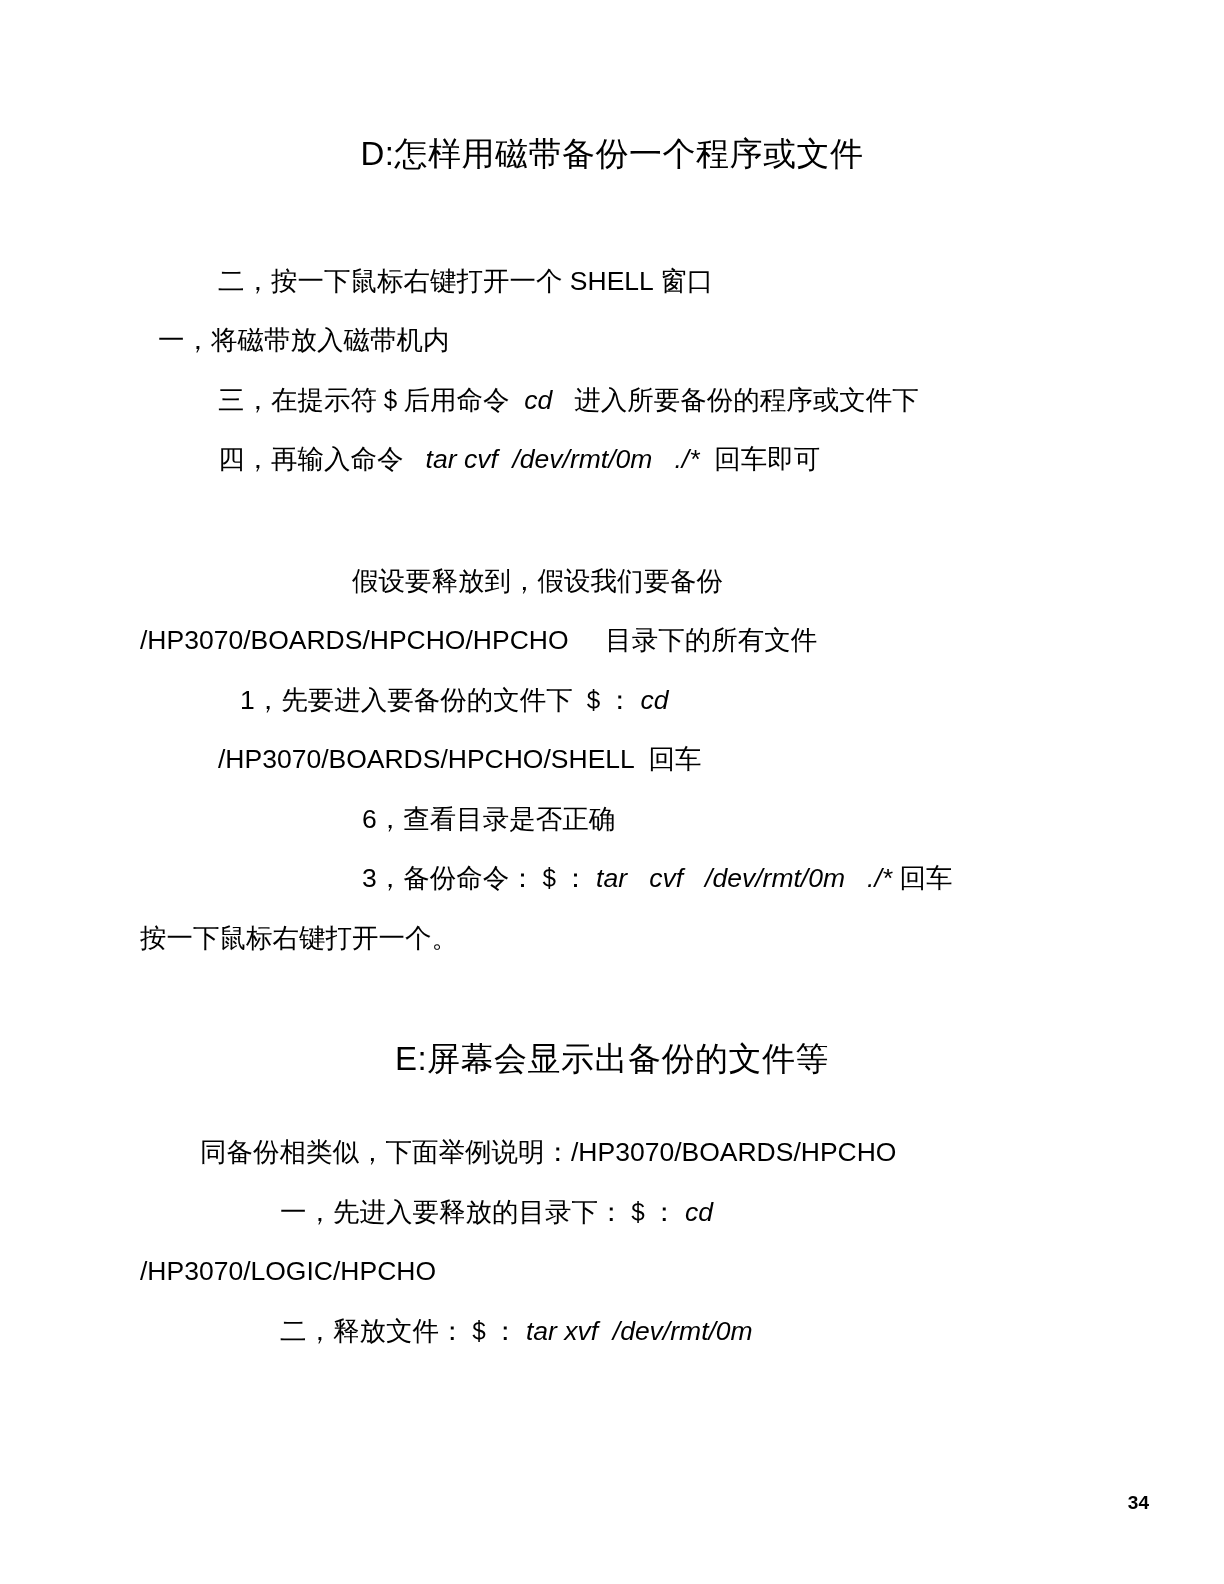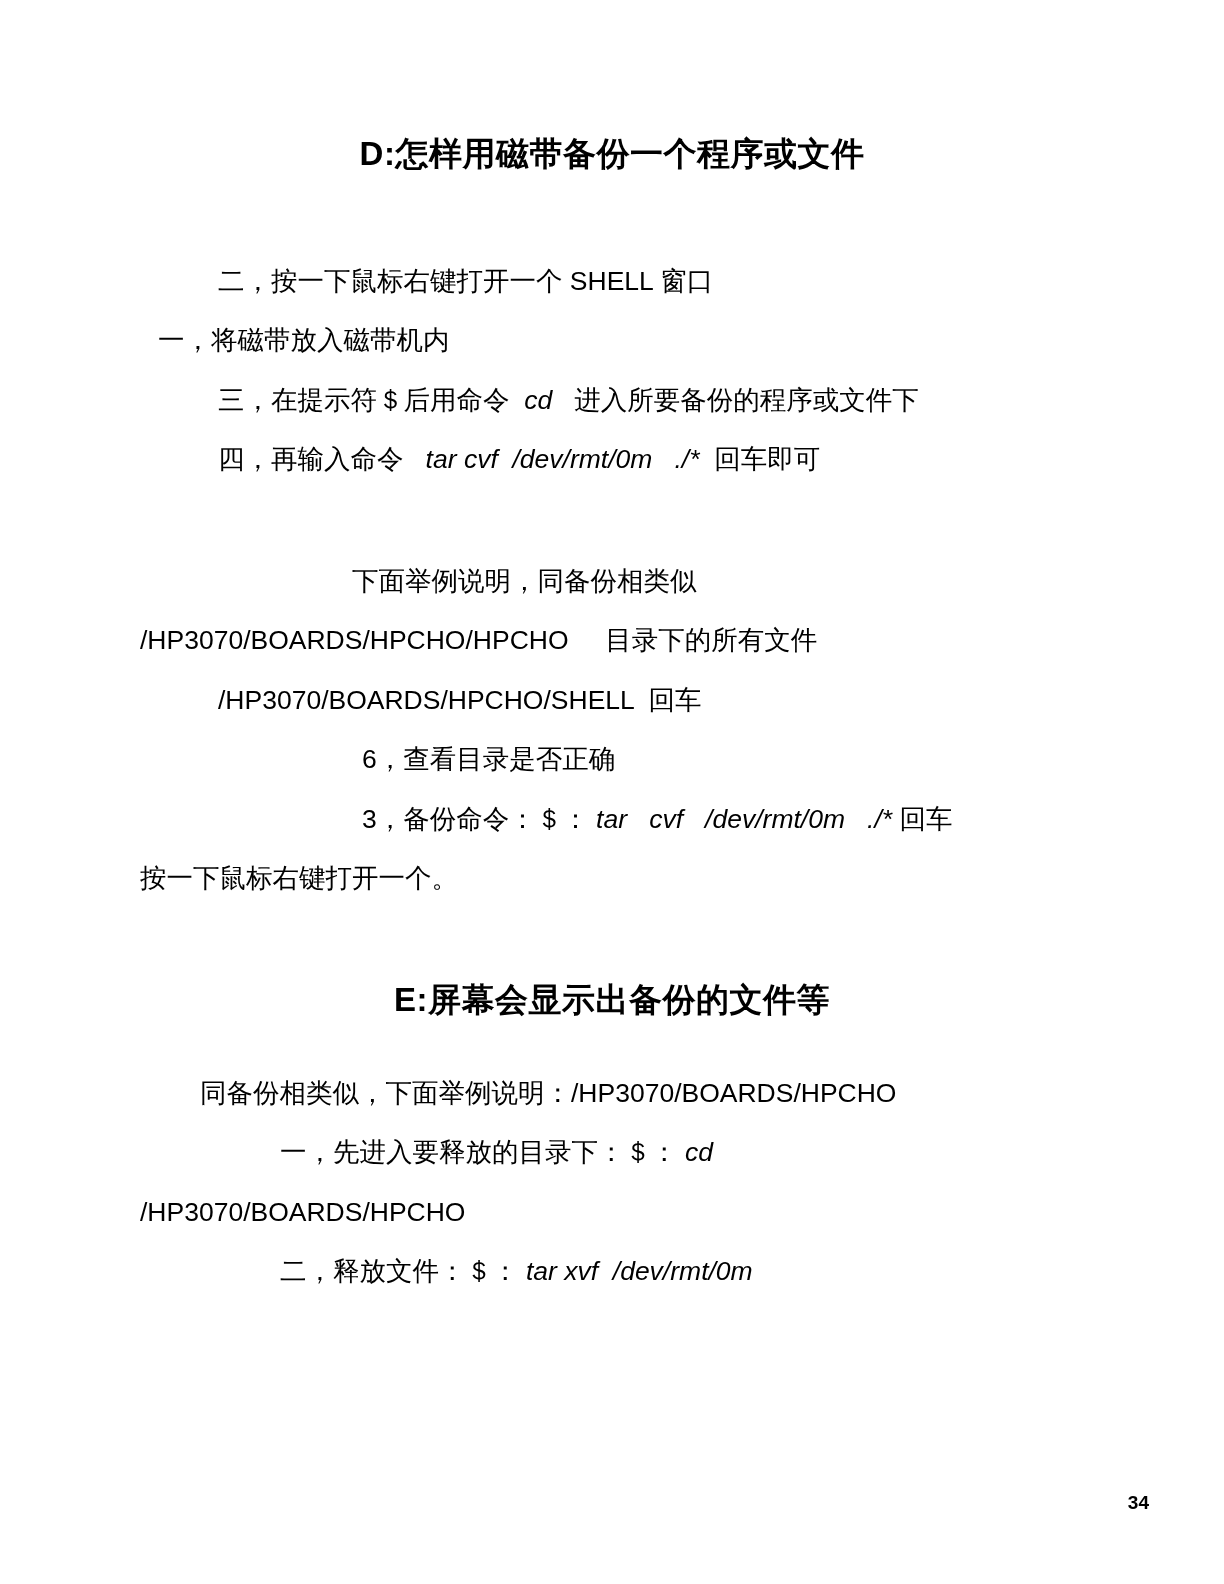--- a/index.html
+++ b/index.html
@@ -18,21 +18,21 @@
   .page {
     position: relative;
     width: 1224px;
     height: 1584px;
     box-sizing: border-box;
     padding: 0 140px;
   }
   .heading {
     text-align: center;
     font-size: 33px;
-    font-weight: 700;
+    font-weight: 400;
     letter-spacing: 0.5px;
     line-height: 1.3;
   }
   .h-d { padding-top: 133px; }
   .h-e { padding-top: 6px; }
   .line {
     font-size: 26.5px;
     line-height: 1.0;
     white-space: pre-wrap;
   }
@@ -72,33 +72,34 @@
 
   <div class="sp-1"></div>
 
   <div class="line row indent-1">二，按一下鼠标右键打开一个 SHELL 窗口</div>
   <div class="line row indent-0">一，将磁带放入磁带机内</div>
   <div class="line row indent-1">三，在提示符＄后用命令  <span class="ital">cd </span>  进入所要备份的程序或文件下</div>
   <div class="line row indent-1 ital-mix">四，再输入命令   <span class="ital">tar </span><span class="ital">cvf </span> <span class="ital">/dev/rmt/0m </span>  <span class="ital">./* </span> 回车即可</div>
 
   <div class="sp-3"></div>
 
-  <div class="line row indent-3">下面举例说明，同备份相类似</div>
+  <div class="line row indent-3">假设要释放到，假设我们要备份</div>
   <div class="line row indent-5">/HP3070/BOARDS/HPCHO/HPCHO     目录下的所有文件</div>
+  <div class="line row indent-2">1，先要进入要备份的文件下 ＄： <span class="ital">cd</span></div>
   <div class="line row indent-1">/HP3070/BOARDS/HPCHO/SHELL  回车</div>
   <div class="line row indent-4">6，查看目录是否正确</div>
   <div class="line row indent-4">3，备份命令：＄： <span class="ital">tar </span>  <span class="ital">cvf </span>  <span class="ital">/dev/rmt/0m </span>  <span class="ital">./* </span>回车</div>
   <div class="line row indent-5">按一下鼠标右键打开一个。</div>
 
   <div class="sp-4"></div>
 
   <div class="heading h-e">E:屏幕会显示出备份的文件等</div>
 
   <div class="sp-5"></div>
 
   <div class="line row indent-6">同备份相类似，下面举例说明：/HP3070/BOARDS/HPCHO</div>
   <div class="line row indent-8">一，先进入要释放的目录下：＄： <span class="ital">cd</span></div>
-  <div class="line row indent-5">/HP3070/BOARDS/HPCHO</div>
+  <div class="line row indent-5">/HP3070/LOGIC/HPCHO</div>
   <div class="line row indent-8">二，释放文件：＄： <span class="ital">tar </span><span class="ital">xvf </span> <span class="ital">/dev/rmt/0m</span></div>
 
   <div class="page-number">34</div>
 
 </div>
 
 </body></html>

